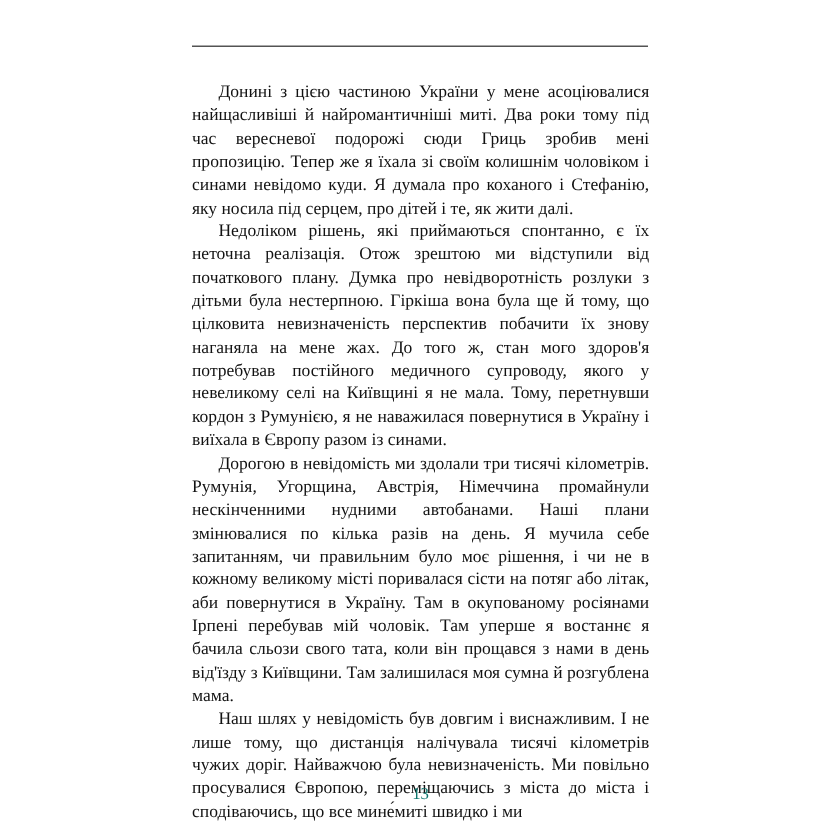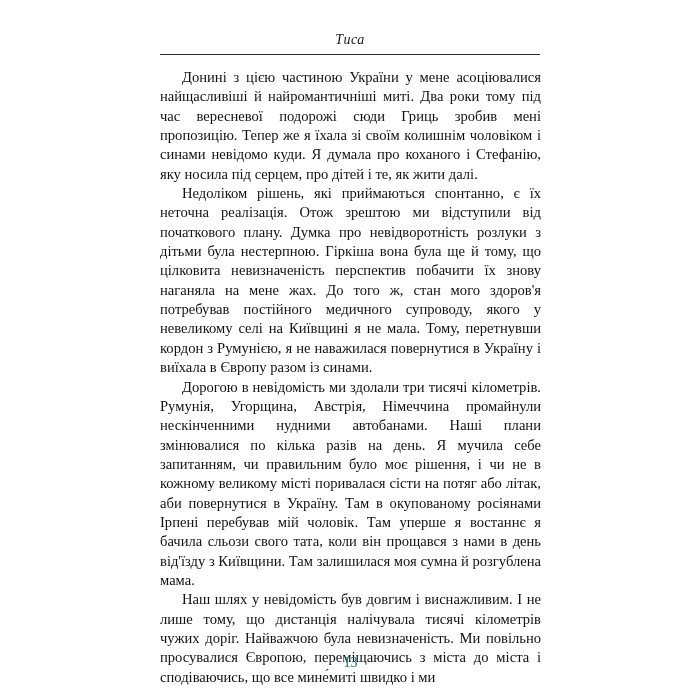--- a/index.html
+++ b/index.html
@@ -65,21 +65,20 @@
     font-size: 14px;
     color: #0f766e;
   }
 </style>
 </head>
 <body>
 
 <div class="page">
 
   <div class="header">
-    <div class="header-title">Tиса</div>
     <div class="header-rule"></div>
   </div>
 
   <div class="content">
     <p class="para">Донині з цією частиною України у мене асоціювалися найщасливіші й найромантичніші миті. Два роки тому під час вересневої подорожі сюди Гриць зробив мені пропозицію. Тепер же я їхала зі своїм колишнім чоловіком і синами невідомо куди. Я думала про коханого і Стефанію, яку носила під серцем, про дітей і те, як жити далі.</p>
     <p class="para">Недоліком рішень, які приймаються спонтанно, є їх неточна реалізація. Отож зрештою ми відступили від початкового плану. Думка про невідворотність розлуки з дітьми була нестерпною. Гіркіша вона була ще й тому, що цілковита невизначеність перспектив побачити їх знову наганяла на мене жах. До того ж, стан мого здоров'я потребував постійного медичного супроводу, якого у невеликому селі на Київщині я не мала. Тому, перетнувши кордон з Румунією, я не наважилася повернутися в Україну і виїхала в Європу разом із синами.</p>
     <p class="para">Дорогою в невідомість ми здолали три тисячі кілометрів. Румунія, Угорщина, Австрія, Німеччина промайнули нескінченними нудними автобанами. Наші плани змінювалися по кілька разів на день. Я мучила себе запитанням, чи правильним було моє рішення, і чи не в кожному великому місті поривалася сісти на потяг або літак, аби повернутися в Україну. Там в окупованому росіянами Ірпені перебував мій чоловік. Там уперше я востаннє я бачила сльози свого тата, коли він прощався з нами в день від'їзду з Київщини. Там залишилася моя сумна й розгублена мама.</p>
     <p class="para">Наш шлях у невідомість був довгим і виснажливим. І не лише тому, що дистанція налічувала тисячі кілометрів чужих доріг. Найважчою була невизначеність. Ми повільно просувалися Європою, переміщаючись з міста до міста і сподіваючись, що все мине́миті швидко і ми</p>
   </div>
 

